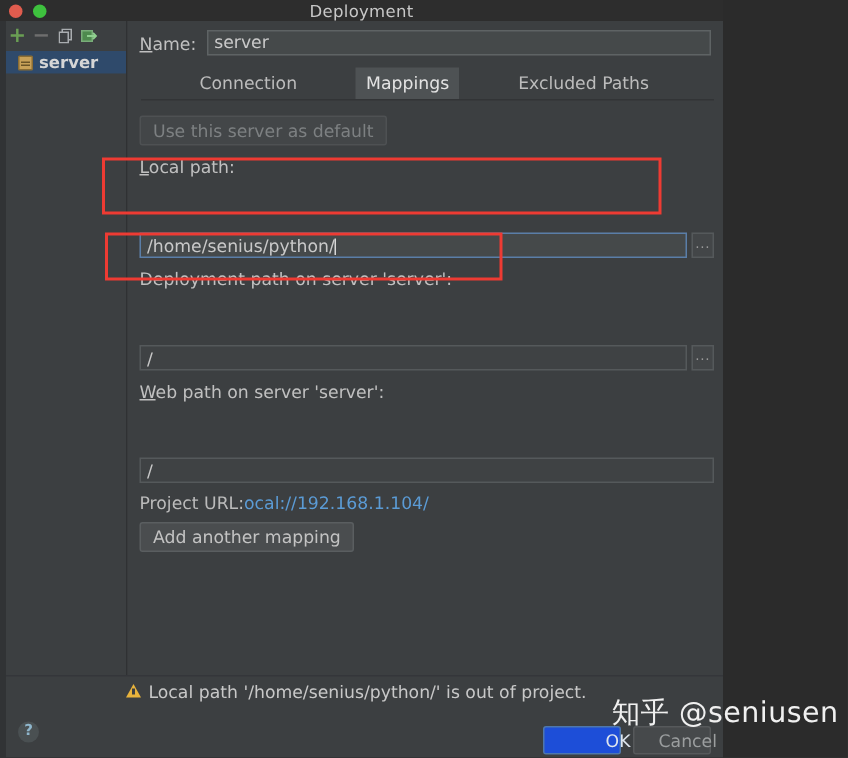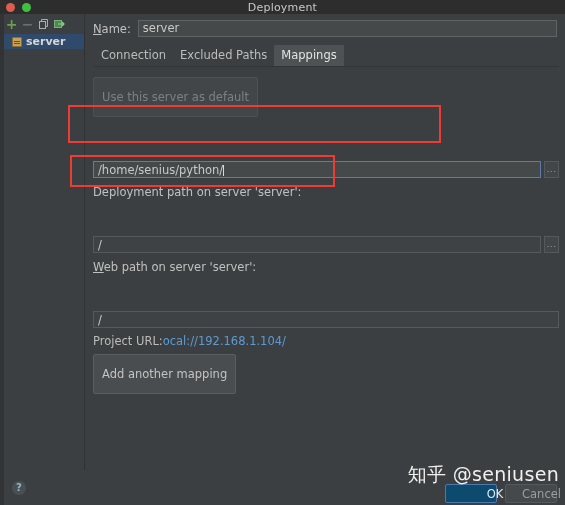--- a/index.html
+++ b/index.html
@@ -14,21 +14,21 @@
     font-family: "DejaVu Sans", "Liberation Sans", sans-serif;
     font-size: 11px;
     color: #bbbbbb;
     position: relative;
   }
 
   
   #window {
     position: absolute;
     left: 0; top: 0;
-    width: 565px; height: 505px;
+    width: 482px; height: 505px;
     background: #3c3f41;
     display: flex;
     flex-direction: column;
   }
 
   #titlebar {
     height: 14px;
     background: #2d2d2d;
     position: relative;
     flex: 0 0 auto;
@@ -181,39 +181,40 @@
     align-items: flex-end;
     gap: 0px;
     margin: 8px 0 0 3px;
     border-bottom: 1px solid #323436;
   }
   .tab {
     padding: 3px 7px 4px 7px;
     font-size: 11.5px;
     color: #bcbcbc;
     background: transparent;
+    margin-left: 32px;
   }
   .tab.active {
     background: #4e5254;
     color: #e3e3e3;
   }
 
   .panel {
     flex: 1 1 auto;
     position: relative;
     padding: 6px 0 0 0;
     min-height: 0;
   }
 
   .btn {
     background: #4a4d4f;
     border: 1px solid #5a5e60;
     color: #c3c3c3;
     font-size: 11.5px;
-    padding: 12px 8px;
+    padding: 2px 8px;
     border-radius: 2px;
     font-family: "DejaVu Sans", "Liberation Sans", sans-serif;
   }
   .btn.disabled { color: #7d8082; border-color: #4e5153; background: #434648; }
 
   .field-label {
     font-size: 11.5px;
     color: #c0c0c0;
     margin: 0 0 2px 0;
   }
@@ -322,21 +323,21 @@
     height: 19px;
     font-size: 11.5px;
     display: flex;
     align-items: center;
     justify-content: center;
     border-radius: 2px;
     font-family: "DejaVu Sans", "Liberation Sans", sans-serif;
     box-sizing: border-box;
   }
   .dlg-btn.primary {
-    background: #0c4a6e;
+    background: #1d4ed8;
     border: 1px solid #4e77ac;
     color: #dfe6ee;
     padding-left: 48px;
   }
   .dlg-btn.secondary {
     background: #46494b;
     border: 1px solid #56595b;
     color: #9b9e9f;
     padding-left: 21px;
   }
@@ -396,33 +397,34 @@
 
     <div id="main">
 
       <div class="name-row">
         <span class="lbl"><u>N</u>ame:</span>
         <input class="textfield" style="flex: 1 1 auto; min-width: 0px;" value="server">
       </div>
 
       <div class="tabs">
         <div class="tab">Connection</div>
+        <div class="tab active">Mappings</div>
         <div class="tab">Excluded Paths</div>
-        <div class="tab active">Mappings</div>
       </div>
 
       <div class="panel">
 
         <div class="group" style="margin-top:4px;">
           <button class="btn disabled">Use this server as default</button>
         </div>
 
         <div class="sp-7"></div>
 
         <div class="group">
+          <div class="field-label"><u>L</u>ocal path:</div>
           <div class="input-row">
             <div class="textfield focused"><span>/home/senius/python/</span><span class="caret"></span></div>
             <div class="browse-btn">...</div>
           </div>
         </div>
 
         <div class="sp-7"></div>
 
         <div class="group">
           <div class="field-label">Deployment path on server 'server':</div>
@@ -447,20 +449,24 @@
         </div>
 
         <div class="group" style="margin-top:6px;text-decoration:underline;">
           <button class="btn">Add another mapping</button>
         </div>
 
       </div>
     </div>
   </div>
 
+  <div id="warnbar">
+    <span class="warn-tri"></span>
+    <span>Local path '/home/senius/python/' is out of project.</span>
+  </div>
 
   <div id="footer">
     <div id="help-btn">?</div>
     <div id="footer-btns">
       <div class="dlg-btn primary">OK</div>
       <div class="dlg-btn secondary">Cancel</div>
     </div>
   </div>
 
 </div>

